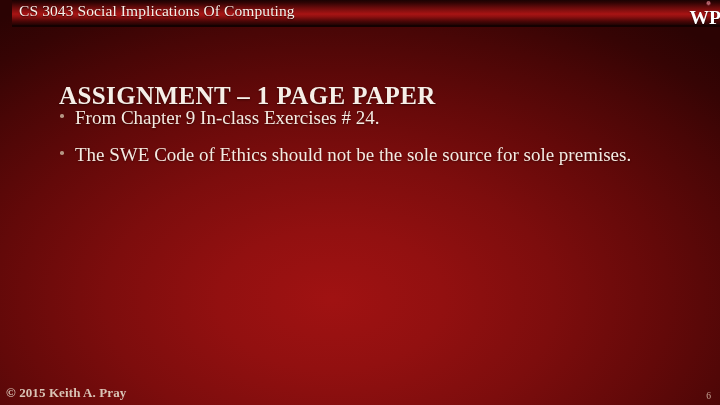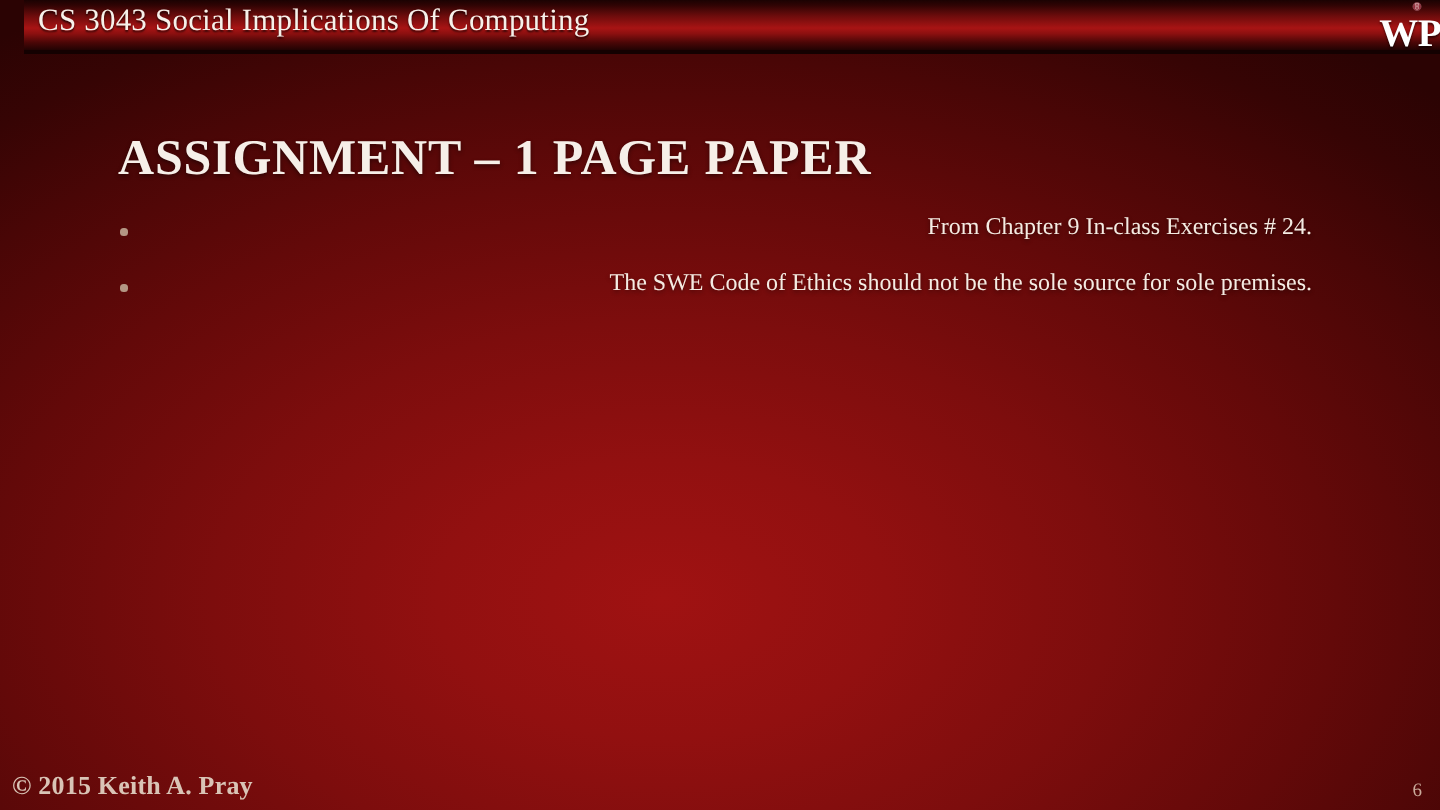--- a/index.html
+++ b/index.html
@@ -82,21 +82,21 @@
     color: #ffffff;
     letter-spacing: -0.2px;
     line-height: 1;
     text-shadow: 0 1px 1px rgba(0,0,0,.6);
   }
 
   
   #slide-title {
     position: absolute;
     left: 59px;
-    top: 49px;
+    top: 65px;
     font-size: 25px;
     color: #f6efe8;
     letter-spacing: .4px;
     white-space: nowrap;
     text-shadow: 0 1px 2px rgba(0,0,0,.45);
   }
 
   
   #body-list {
     position: absolute;
@@ -104,25 +104,24 @@
     top: 106px;
     width: 600px;
     margin: 0;
     padding: 0;
     list-style: none;
   }
   .bullet-item {
     position: relative;
     padding-left: 19px;
     margin-bottom: 13px;
-    font-size: 12px;
+    font-size: 19px;
     line-height: 1.28;
     color: #f4ebe2;
     text-shadow: 0 1px 2px rgba(0,0,0,.4);
-    text-align: right;
   }
   .bullet-item:last-child { margin-bottom: 0; }
   .bullet-dot {
     position: absolute;
     left: 4px;
     top: 8px;
     width: 3.5px;
     height: 3.5px;
     border-radius: 50%;
     background: #b49684;

